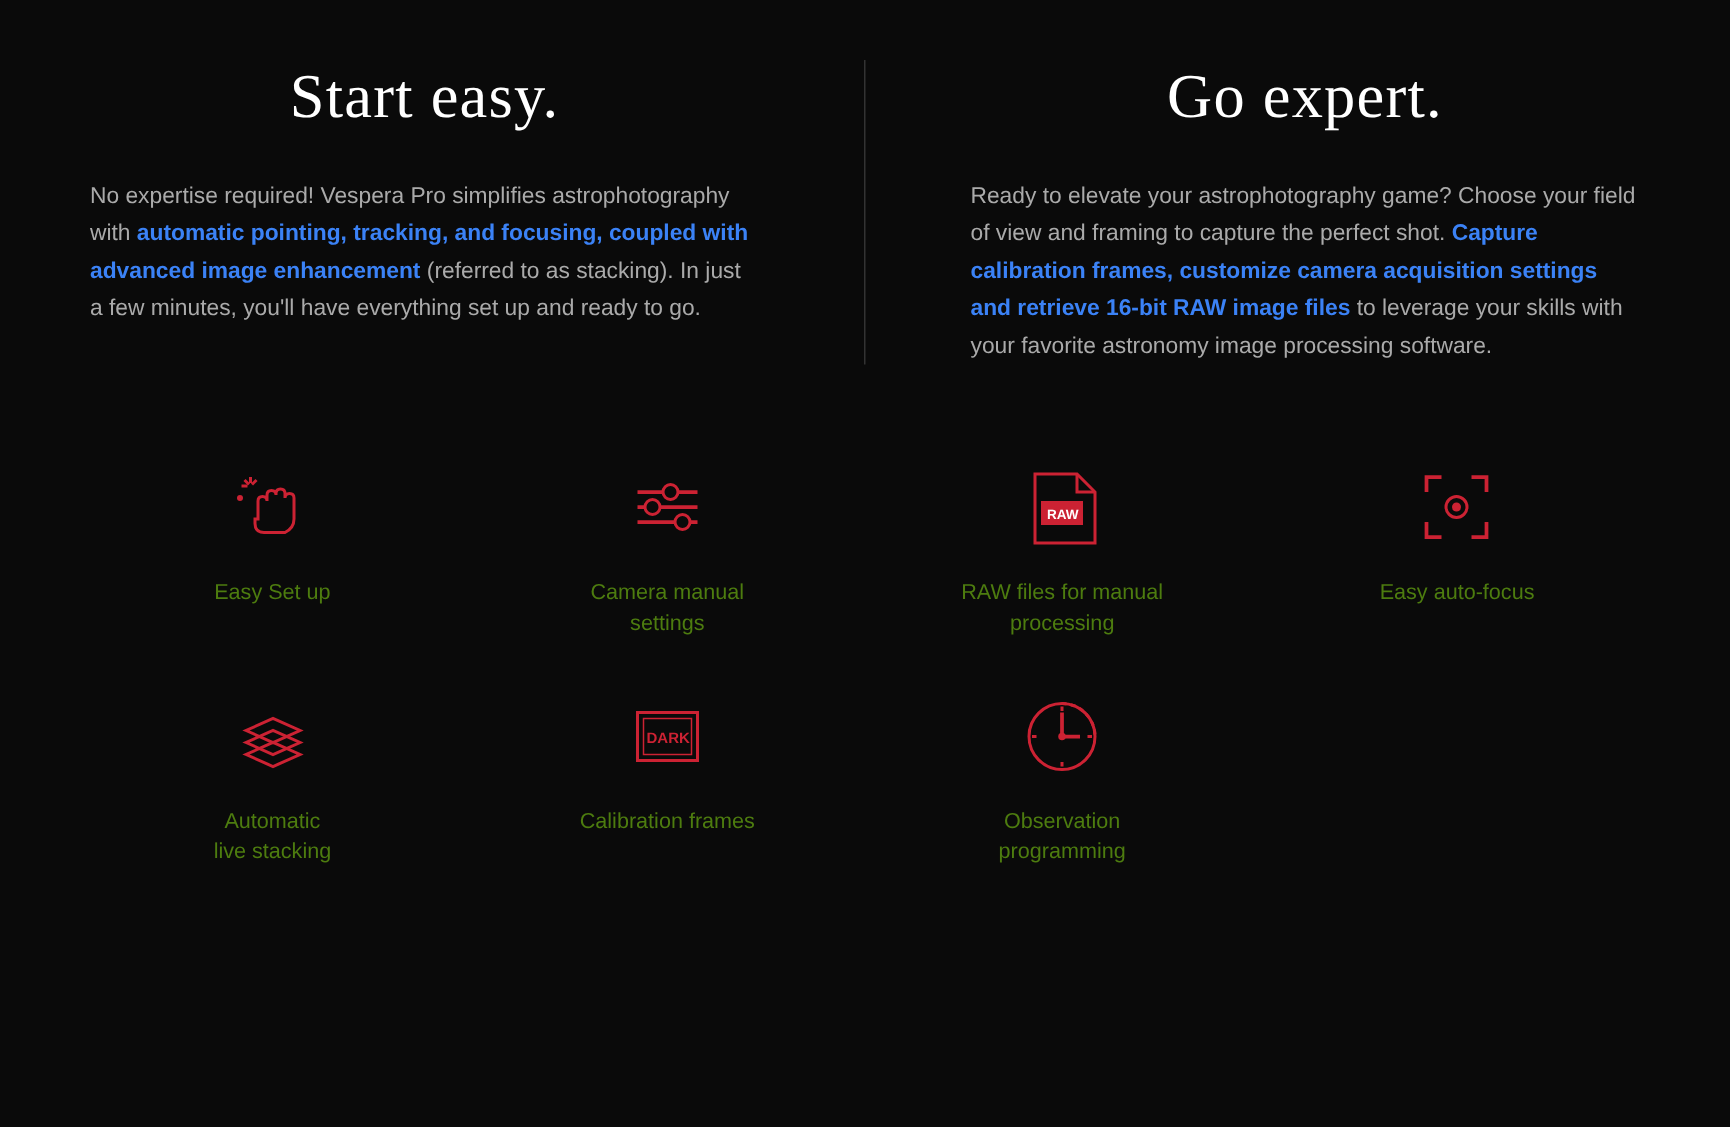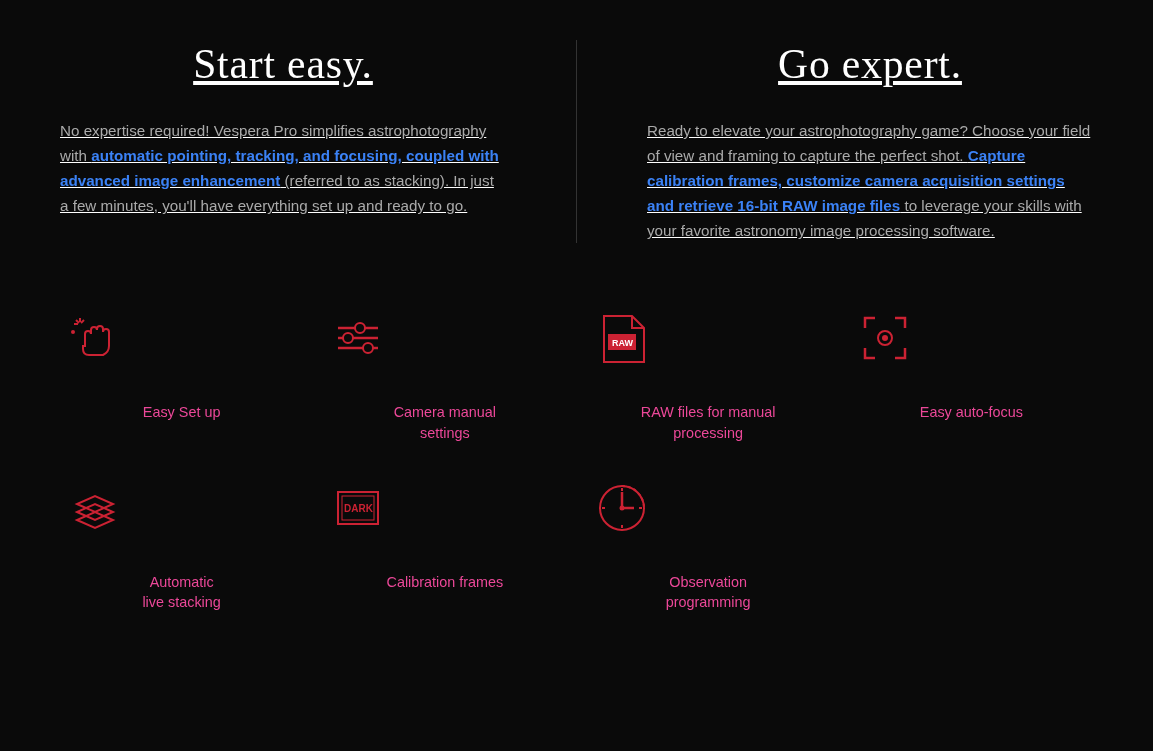--- a/index.html
+++ b/index.html
@@ -14,21 +14,20 @@
     .main-container {
       display: flex;
       flex-direction: column;
       padding: 40px 60px;
     }
 
     .top-section {
       display: flex;
       gap: 60px;
       margin-bottom: 60px;
-      text-decoration: underline;
     }
 
     .left-column, .right-column {
       flex: 1;
     }
 
     h1 {
       font-size: 2.6em;
       font-weight: 300;
       color: #fff;
@@ -51,35 +50,36 @@
 
     .icons-grid {
       display: grid;
       grid-template-columns: repeat(4, 1fr);
       gap: 30px 20px;
     }
 
     .icon-item {
       display: flex;
       flex-direction: column;
-      gap: 29px;
+      align-items: center;
+      gap: 12px;
     }
 
     .icon-svg {
       width: 70px;
       height: 70px;
       display: flex;
       align-items: center;
       justify-content: center;
     }
 
     .icon-label {
       text-align: center;
       font-size: 0.9em;
-      color: #ec4899;
+      color: #4d7c0f;
       font-family: Arial, sans-serif;
       line-height: 1.4;
     }
 
     .divider {
       width: 1px;
       background: #333;
       margin: 0 10px;
     }
   </style>

